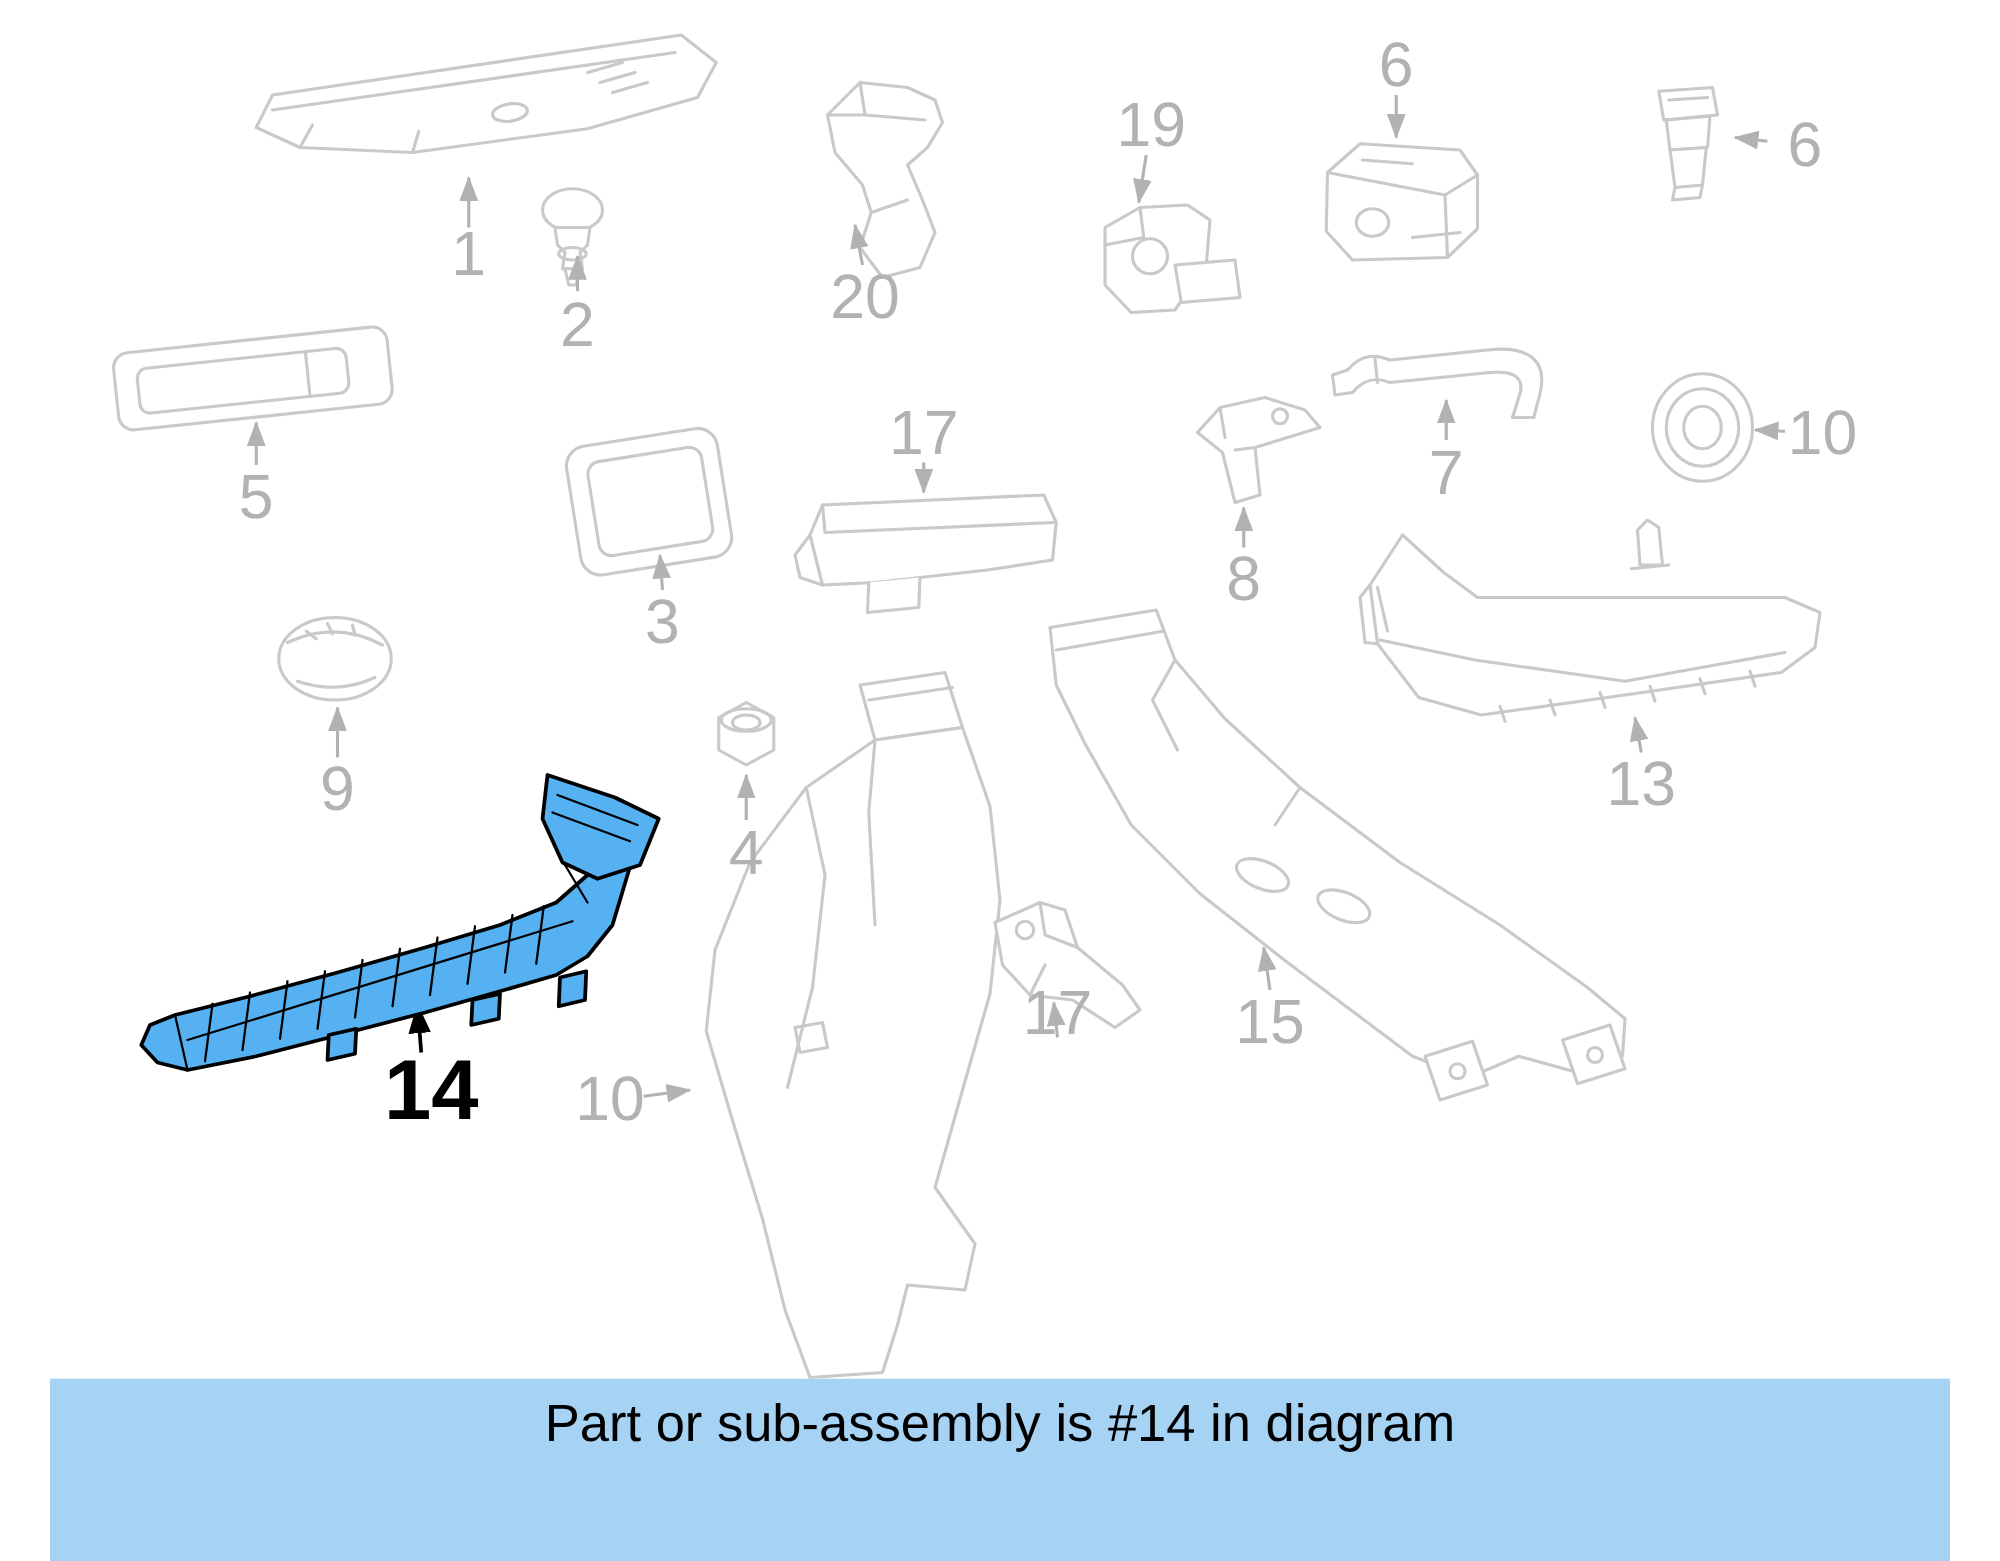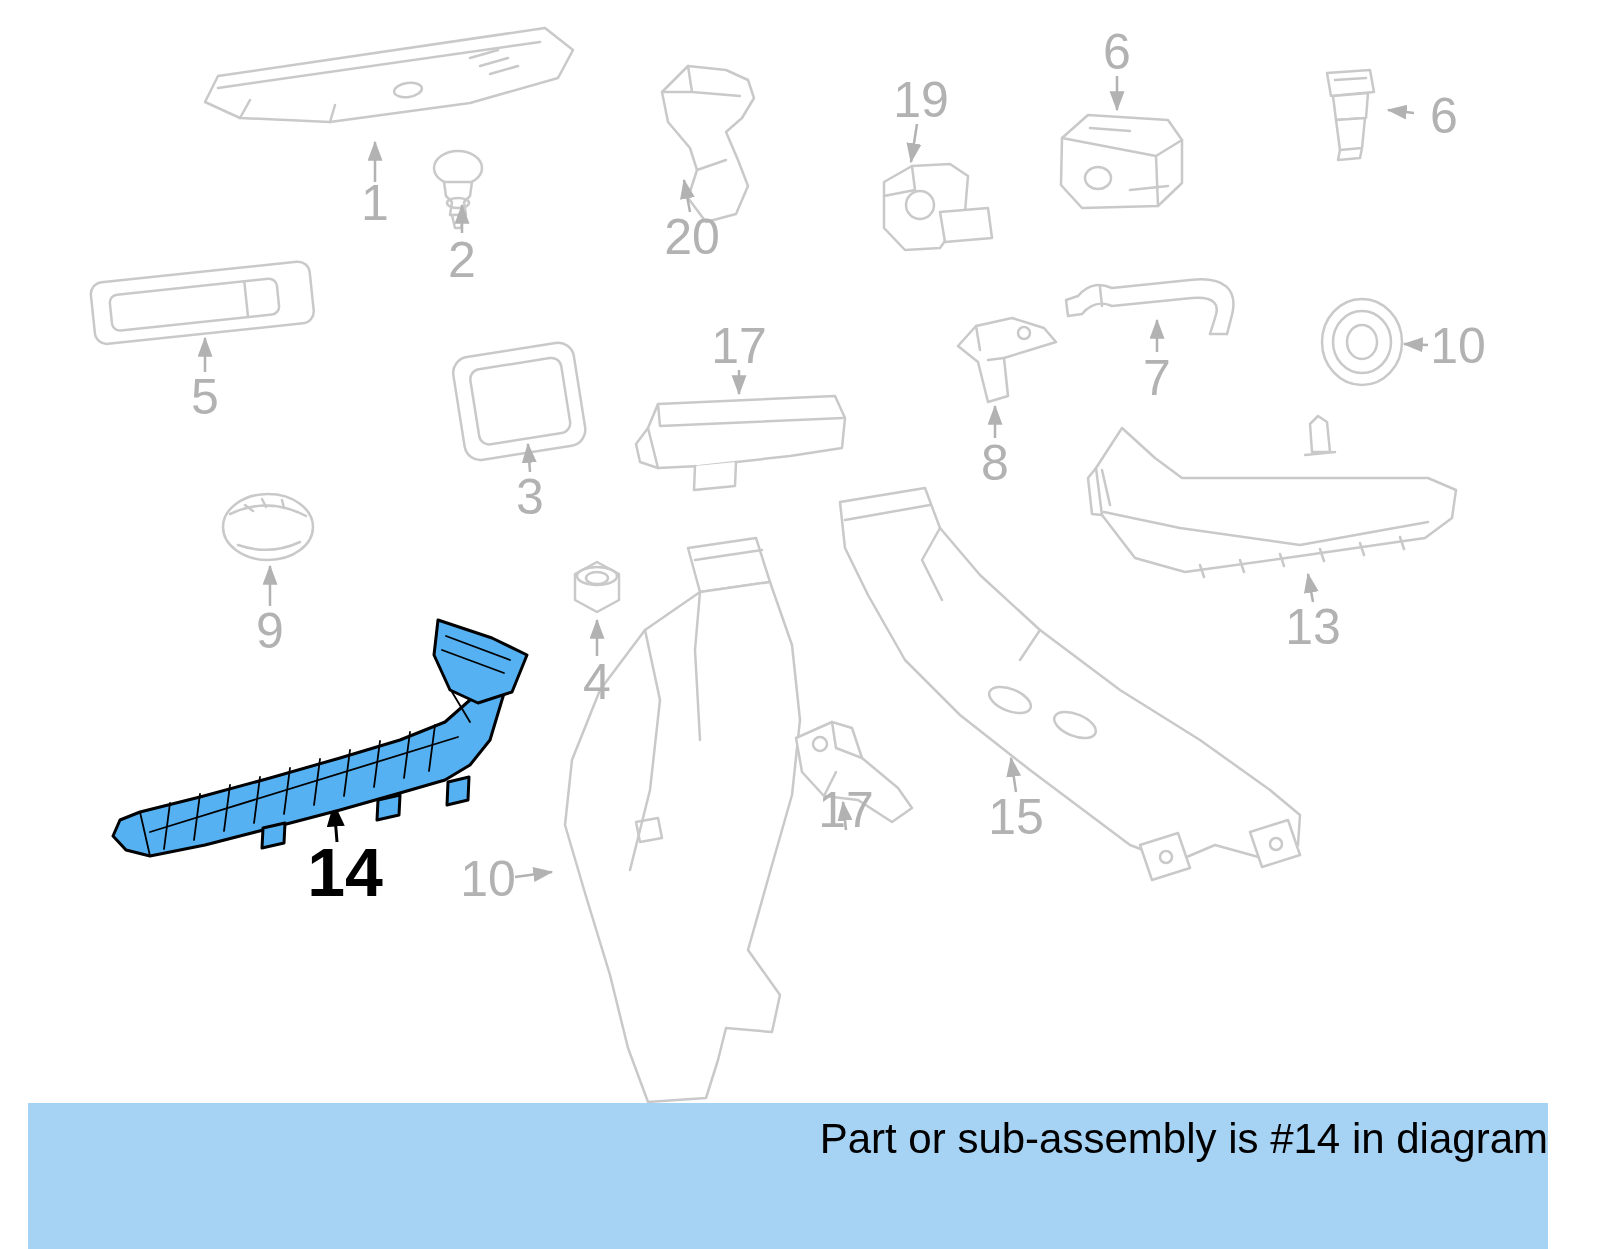--- a/index.html
+++ b/index.html
@@ -29,24 +29,24 @@
   
   .lbl{
     position:absolute;transform:translate(-50%,-50%);
     font-size:50px;line-height:1;color:var(--label-gray,#b2b2b2);
     white-space:nowrap;user-select:none;
   }
   .lbl14{color:#000;font-weight:bold;font-size:68px;}
 
   
   #banner{
-    position:absolute;left:28px;top:1103px;width:1520px;height:146px;
+    position:absolute;left:40px;top:1103px;width:1520px;height:146px;
     background:var(--banner-bg,#a6d2f3);
     color:var(--banner-text,#000);
-    text-align:right;
+    text-align:center;
     padding-top:8px;box-sizing:border-box;
   }
   #banner .bline{font-size:42px;line-height:56px;}
 </style>
 </head>
 <body>
 
 <div id="stage">
 
   <svg id="drawing" width="1600" height="1103" viewBox="0 0 1600 1103">

